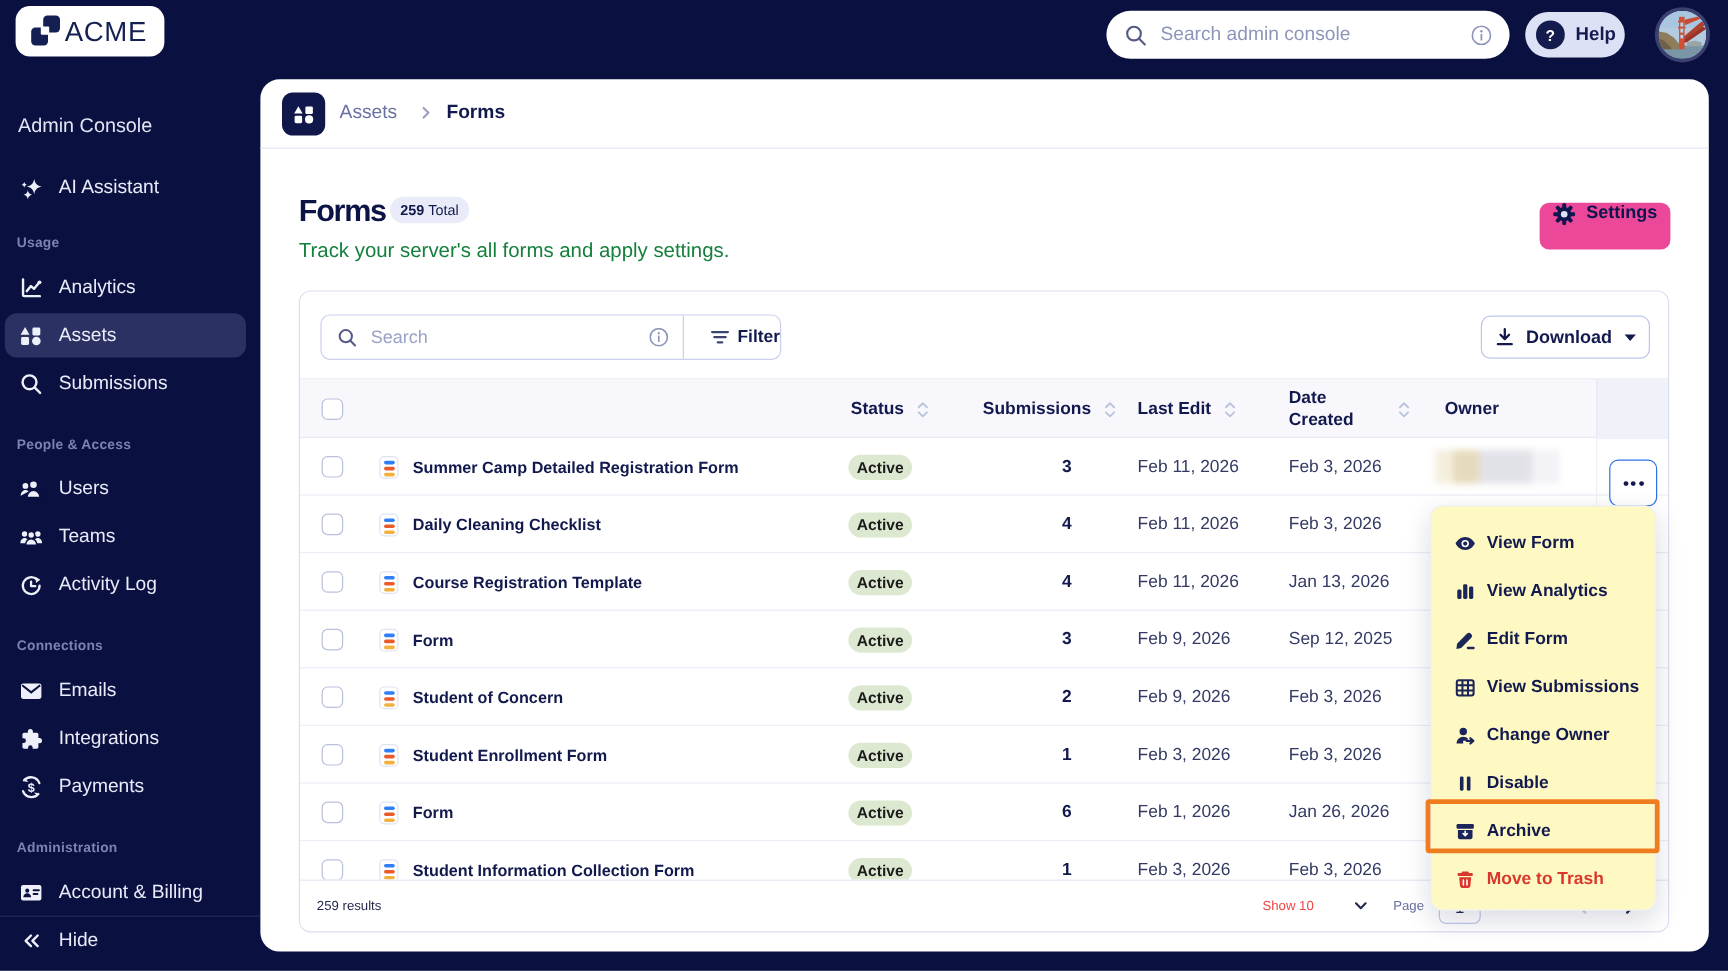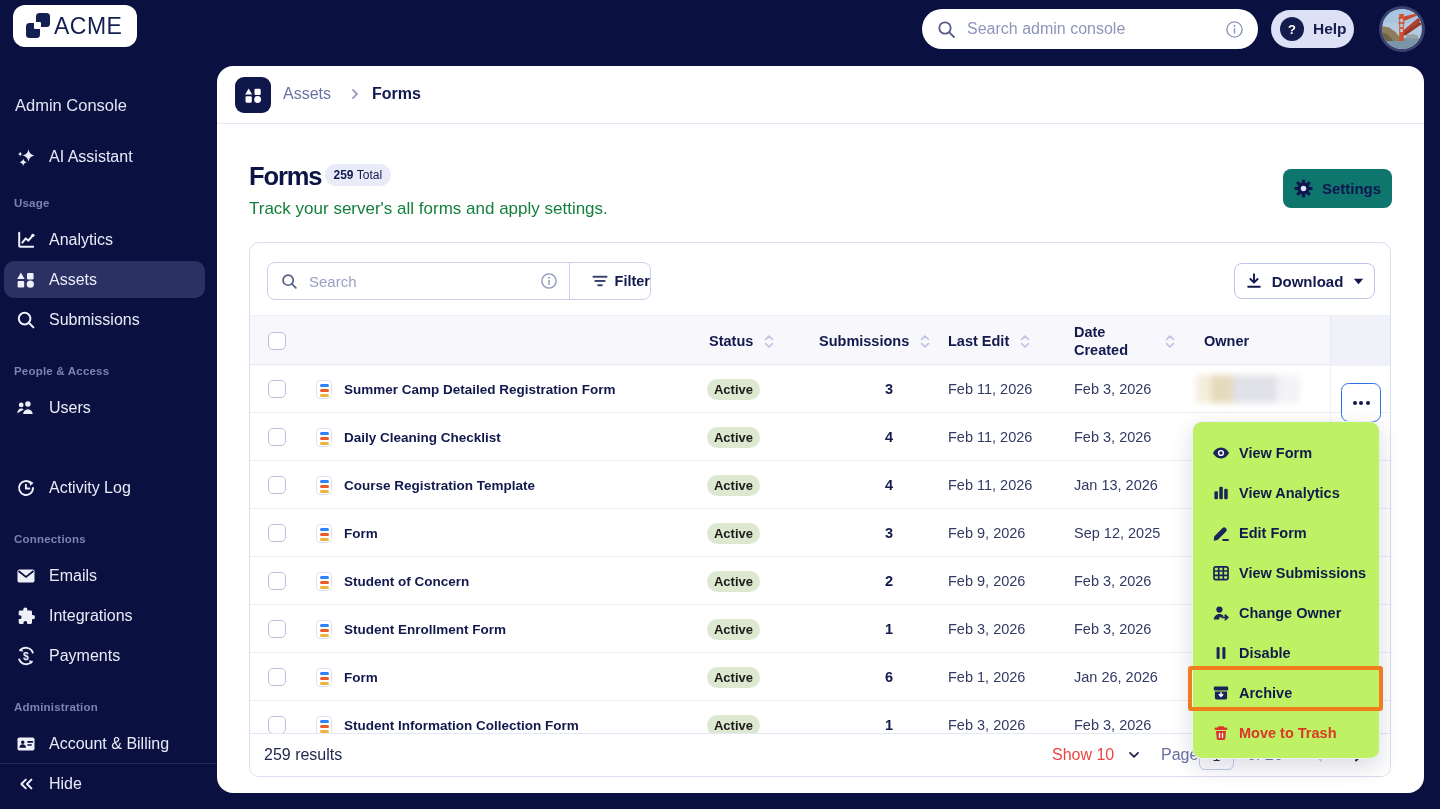--- a/index.html
+++ b/index.html
@@ -29,21 +29,21 @@
 
 .panel{position:absolute;left:217px;top:66px;width:1207px;height:727px;background:#fff;border-radius:16px}
 .crumb{position:absolute;top:0;left:0;width:100%;height:58px;border-bottom:1px solid #e3e6f3}
 .cicon{position:absolute;left:18px;top:11px;width:36px;height:36px;background:#10174a;border-radius:9px;display:flex;align-items:center;justify-content:center}
 .ca{position:absolute;left:66px;top:19px;font-size:16px;color:#6a71a3}
 .cch{position:absolute;left:131px;top:21px}
 .cf{position:absolute;left:155px;top:19px;font-size:16px;font-weight:bold;color:#12194d}
 h1{position:absolute;left:32px;top:96px;font-size:25.5px;color:#0c1446;letter-spacing:-1.1px}
 .badge{position:absolute;left:108px;top:98px;height:22px;background:#e9ecf8;border-radius:11px;font-size:12px;color:#12194d;display:flex;align-items:center;padding:0 8.5px}
 .sub{position:absolute;left:32px;top:133px;font-size:17px;color:#15803d}
-.setbtn{position:absolute;left:1066px;top:103px;width:109px;height:39px;background:#0f766e;border-radius:8px;display:flex;align-items:center;justify-content:center}
+.setbtn{position:absolute;left:1066px;top:103px;width:109px;height:39px;background:#ec4899;border-radius:8px;display:flex;align-items:flex-start;justify-content:center}
 .setbtn .t{font-size:15px;font-weight:bold;color:#0e164d;margin-left:9px}
 
 .card{position:absolute;left:32px;top:176px;width:1142px;height:535px;border:1px solid #d9def1;border-radius:10px;overflow:hidden;background:#fff}
 .sfbox{position:absolute;left:17px;top:19px;width:384px;height:38px;border:1px solid #c9cfec;border-radius:8px;display:flex;align-items:center}
 .sfbox .ph{font-size:15px;color:#9aa1c6;margin-left:11px;flex:1}
 .sfbox .sdiv{margin-left:0!important}
 .sfbox .sdiv{width:1px;height:36px;background:#c9cfec}
 .sfbox .fl{font-size:14.5px;font-weight:bold;color:#12194d;margin-left:7px}
 .dl{position:absolute;left:984px;top:20px;width:141px;height:36px;border:1px solid #bdc5ea;border-radius:8px;display:flex;align-items:center;justify-content:center}
 .dl .t{font-size:15px;font-weight:bold;color:#12194d;margin:0 10px 0 9px}
@@ -61,25 +61,25 @@
 .ficon .b2{top:7.5px;background:#ea5a2a}
 .ficon .b3{top:12.5px;background:#f2b13c}
 .fname{position:absolute;left:94px;top:0;height:48px;display:flex;align-items:center;font-size:13.5px;font-weight:bold;color:#12194d}
 .abadge{position:absolute;left:457px;top:14px;width:53px;height:21px;background:#dde8d1;border-radius:10.5px;color:#1b1b1b;font-size:13px;font-weight:bold;display:flex;align-items:center;justify-content:center}
 .subn{position:absolute;left:569px;width:74px;top:0;height:48px;display:flex;align-items:center;justify-content:flex-end;font-size:14.5px;font-weight:bold;color:#12194d}
 .led{position:absolute;left:698px;top:0;height:48px;display:flex;align-items:center;font-size:14.5px;color:#333a63}
 .dcr{position:absolute;left:824px;top:0;height:48px;display:flex;align-items:center;font-size:14.5px;color:#333a63}
 .acol{position:absolute;left:1080px;top:0;bottom:0;width:0;border-left:1px solid #f0f1f8}
 .oblur{position:absolute;left:946px;top:10px;width:104px;height:28px;filter:blur(3px);display:flex}
 .tfoot{position:absolute;left:0;bottom:0;width:100%;height:43px;background:#fff;border-top:1px solid #e5e8f4}
-.tfoot span{position:absolute;top:0;height:42px;display:flex;align-items:center;font-size:16px}
+.tfoot span{position:absolute;top:0;height:42px;display:flex;align-items:center;font-size:11px}
 
 .ellip{position:absolute;left:1341px;top:383px;width:40px;height:39px;border:1.5px solid #2f6fe4;border-radius:7.5px;background:#fff;display:flex;align-items:center;justify-content:center;gap:2.5px}
 .ellip b{width:4px;height:4px;border-radius:50%;background:#12194d}
-.menu{position:absolute;left:1192px;top:421px;width:188px;height:338px;background:#bef264;border-radius:10px;border:1px solid #eef0f7;box-shadow:0 8px 22px rgba(12,20,70,.15);padding-top:11px}
+.menu{position:absolute;left:1192px;top:421px;width:188px;height:338px;background:#fef9c3;border-radius:10px;border:1px solid #eef0f7;box-shadow:0 8px 22px rgba(12,20,70,.15);padding-top:11px}
 .mi{height:40px;display:flex;align-items:center;padding-left:19px;font-size:14.5px;font-weight:bold;color:#12194d}
 .mi svg{flex:0 0 18px;margin-right:9px}
 .mi.red{color:#d9372c}
 .obox{position:absolute;left:1188px;top:666px;width:195px;height:45px;border:4px solid #ef7c1e;border-radius:3px}
 </style>
 </head>
 <body>
 
 <div class="logo">
     <span class="mark">
@@ -162,20 +162,33 @@
 <div class="si" style="top:330px">
       <svg width="20" height="20" viewBox="0 0 20 20">
         <circle cx="5.2" cy="6.9" r="2.4" fill="#edeff9"></circle>
         <path d="M1.2 15.2c0-2.7 1.8-4.8 4-4.8 1 0 2 .5 2.7 1.2z" fill="#edeff9"></path>
         <g stroke="#0a1140" stroke-width="1.3">
           <circle cx="11.9" cy="6" r="3.4" fill="#edeff9"></circle>
           <path d="M6.4 16.6c0-3.3 2.4-6 5.5-6s5.5 2.7 5.5 6z" fill="#edeff9"></path>
         </g>
       </svg>
       <span>Users</span>
+    </div>
+<div class="si" style="top:370px">
+      <svg width="20" height="20" viewBox="0 0 20 20">
+        <circle cx="4.5" cy="7" r="2.3" fill="#edeff9"></circle>
+        <path d="M.9 14.8c0-2.5 1.6-4.4 3.6-4.4s3.6 1.9 3.6 4.4z" fill="#edeff9"></path>
+        <circle cx="15.5" cy="7" r="2.3" fill="#edeff9"></circle>
+        <path d="M11.9 14.8c0-2.5 1.6-4.4 3.6-4.4s3.6 1.9 3.6 4.4z" fill="#edeff9"></path>
+        <g stroke="#0a1140" stroke-width="1.3">
+          <circle cx="10" cy="7.8" r="2.9" fill="#edeff9"></circle>
+          <path d="M5.3 16.3c0-3 2.1-5.4 4.7-5.4s4.7 2.4 4.7 5.4z" fill="#edeff9"></path>
+        </g>
+      </svg>
+      <span>Teams</span>
     </div>
 <div class="si" style="top:410px">
       <svg width="20" height="20" viewBox="0 0 20 20" fill="none">
         <path d="M17 10A7 7 0 1 1 14.9 5" stroke="#edeff9" stroke-width="1.9" stroke-linecap="round"></path>
         <path d="M13.6 2.7 17.6 5.1 14 7.8Z" fill="#edeff9"></path>
         <path d="M9.9 6.6v3.9h3.5" stroke="#edeff9" stroke-width="1.9" stroke-linecap="round" stroke-linejoin="round"></path>
       </svg>
       <span>Activity Log</span>
     </div>
 <div class="slab" style="top:475px">Connections</div>

